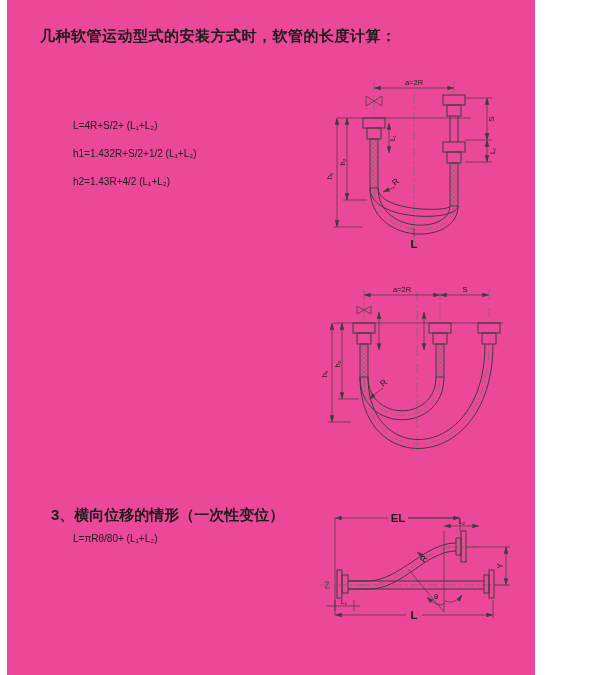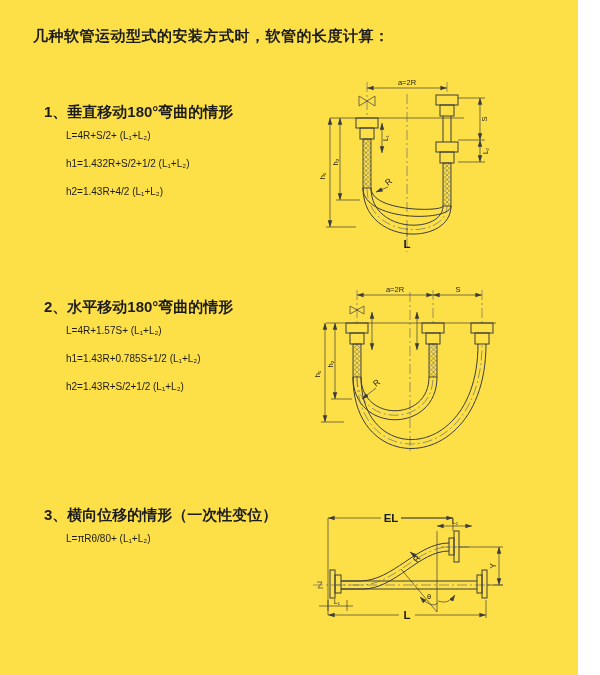--- a/index.html
+++ b/index.html
@@ -1,17 +1,17 @@
 <!DOCTYPE html>
 <html><head>
 <meta charset="utf-8">
 <style>
   html,body{margin:0;padding:0;background:#fff;}
   body{width:600px;height:675px;font-family:"Liberation Sans","DejaVu Sans",sans-serif;color:#1c1c1c;}
-  .page{position:relative;width:578px;height:675px;background:#fde047;overflow:hidden;}
+  .page{position:relative;width:528px;height:675px;background:#ec4899;overflow:hidden;margin-left:7px;}
   .title{position:absolute;left:33px;top:27px;font-size:15px;font-weight:700;letter-spacing:.5px;white-space:nowrap;}
   .sec{position:absolute;left:44px;}
   .sec-heading{font-size:15px;font-weight:700;white-space:nowrap;}
   .formula{font-size:10px;margin-left:22px;line-height:28px;white-space:nowrap;}
   .formula:first-of-type{margin-top:9px;}
   .diag{position:absolute;}
   
   .ln{stroke:#3c3c3c;fill:none;stroke-width:1;}
   .dim{stroke:#3c3c3c;fill:none;stroke-width:.7;}
   .cl{stroke:#6e6e6e;fill:none;stroke-width:.7;stroke-dasharray:10 3 2 3;}
@@ -31,21 +31,20 @@
       </marker>
       <pattern id="braid" width="4.5" height="4.5" patternUnits="userSpaceOnUse">
         <path d="M0,0 L4.5,4.5 M4.5,0 L0,4.5" stroke="#6a6a6a" stroke-width="0.6"></path>
       </pattern>
     </defs>
   </svg>
 
   <div class="title">几种软管运动型式的安装方式时，软管的长度计算：</div>
 
   <section class="sec" style="top:103px">
-    <div class="sec-heading">1、垂直移动180°弯曲的情形</div>
     <div class="formula">L=4R+S/2+ (L₁+L₂)</div>
     <div class="formula">h1=1.432R+S/2+1/2 (L₁+L₂)</div>
     <div class="formula">h2=1.43R+4/2 (L₁+L₂)</div>
   </section>
 
   <svg class="diag" style="left:312px;top:76px" width="215" height="180" viewBox="0 0 215 180">
 
     <g>
       <path class="cl" d="M95,18 V176"></path>
       <path class="cl" d="M55,6 V42"></path>
@@ -115,26 +114,20 @@
       <path class="dim" d="M76,111 L64,116" marker-end="url(#arr)"></path>
       <text class="t8" transform="translate(76,110) rotate(-40)">R</text>
     </g>
 
     <g>
       <path class="dim" d="M95,152 V161"></path>
       <text class="tL" x="95" y="172" text-anchor="middle">L</text>
     </g>
   </svg>
 
-  <section class="sec" style="top:298px">
-    <div class="sec-heading">2、水平移动180°弯曲的情形</div>
-    <div class="formula">L=4R+1.57S+ (L₁+L₂)</div>
-    <div class="formula">h1=1.43R+0.785S+1/2 (L₁+L₂)</div>
-    <div class="formula">h2=1.43R+S/2+1/2 (L₁+L₂)</div>
-  </section>
 
   <svg class="diag" style="left:312px;top:282px" width="225" height="175" viewBox="0 0 225 175">
     <g>
       <path class="cl" d="M98,10 V170"></path>
       <path class="cl" d="M45,8 V41 M121,8 V41 M170,8 V41"></path>
       <path class="dim" d="M14,41 H184"></path>
     </g>
 
     <g>
       <path class="dim" d="M45,13 H121" marker-start="url(#arr)" marker-end="url(#arr)"></path>

